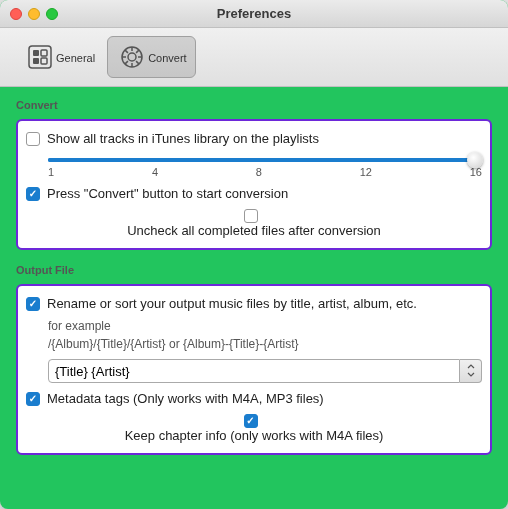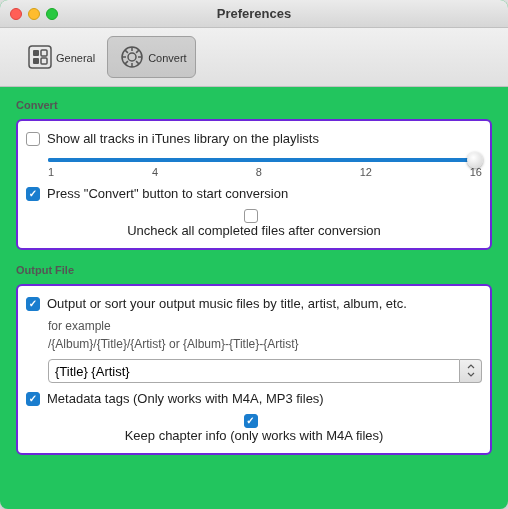--- a/index.html
+++ b/index.html
@@ -302,21 +302,21 @@
 
       </div>
     </div>
 
     <div class="section output-section">
       <div class="section-title">Output File</div>
       <div class="section-box">
 
         <div class="option-row">
           <div class="checkbox checked"></div>
-          <span class="option-label">Output or sort your output music files by title, artist, album, etc.</span>
+          <span class="option-label">Rename or sort your output music files by title, artist, album, etc.</span>
         </div>
 
         <div class="output-example">for example</div>
         <div class="output-example-path">/{Album}/{Title}/{Artist} or {Album}-{Title}-{Artist}</div>
 
         <div class="input-row">
           <input class="text-input" type="text" value="{Title} {Artist}" style="">
           <div class="dropdown-btn">
             <svg width="10" height="14" viewBox="0 0 10 14">
               <polyline points="2,4 5,1 8,4" fill="none" stroke="#555" stroke-width="1.2"></polyline>

